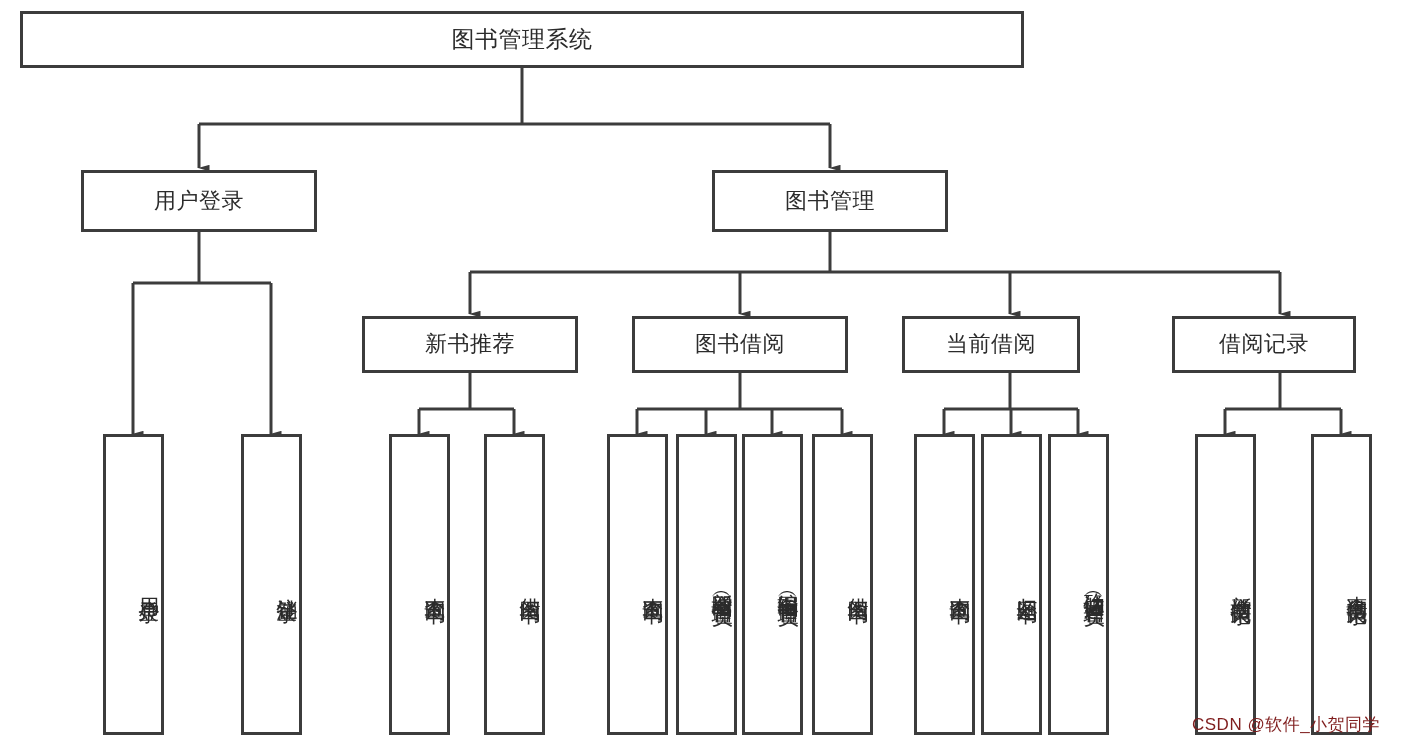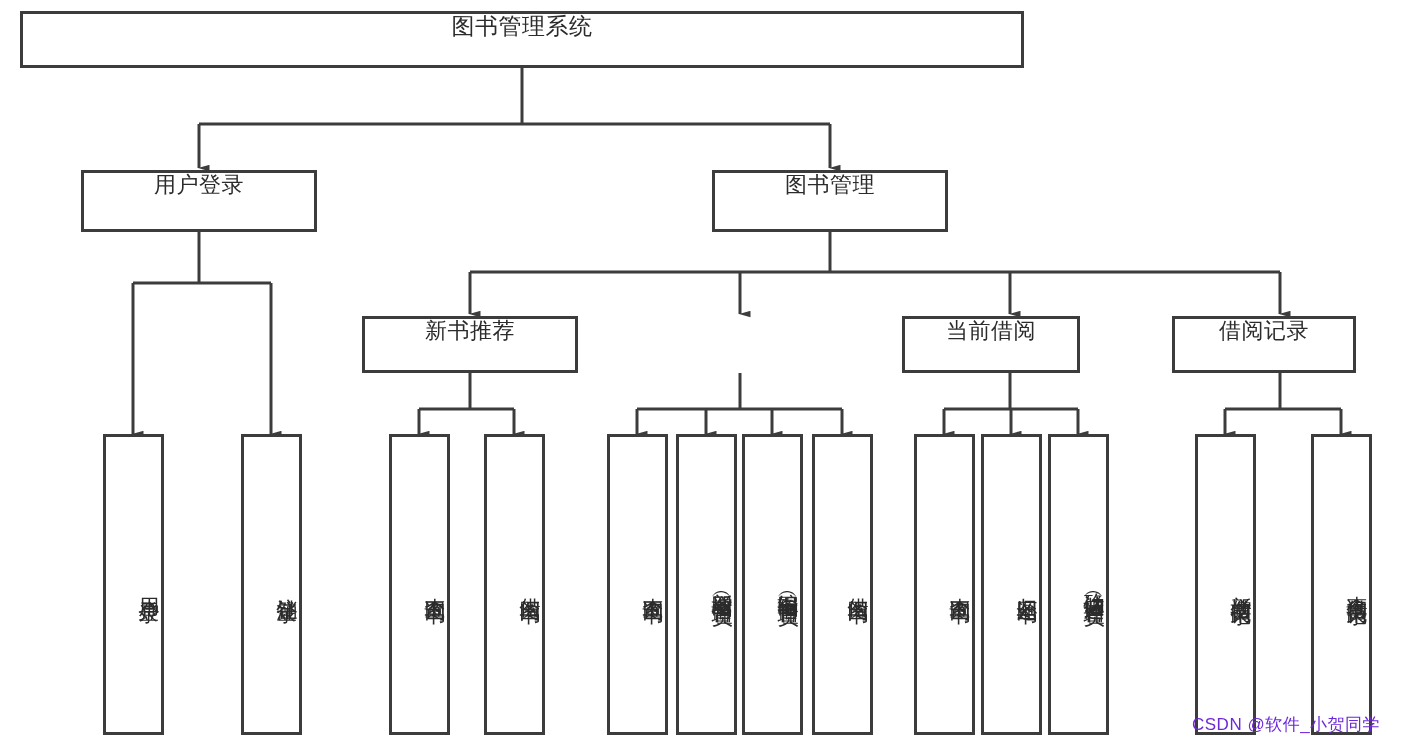--- a/index.html
+++ b/index.html
@@ -24,21 +24,21 @@
     width: 1405px;
     height: 747px;
     pointer-events: none;
   }
   .node {
     position: absolute;
     box-sizing: border-box;
     background: #ffffff;
     border: 3px solid #3c3c3c;
     display: flex;
-    align-items: flex-start;
+    align-items: center;
     justify-content: center;
     color: #2b2b2b;
     line-height: 1.12;
   }
   .node.h {
     font-size: 22px;
     letter-spacing: 0.5px;
   }
   .node.v {
     font-size: 21px;
@@ -54,21 +54,21 @@
   }
   .node.v .vtext {
     display: block;
     text-align: center;
   }
   .node.root {
     font-size: 23px;
   }
   .watermark {
     position: absolute;
-    color: #6d28d9;
+    color: #7f1d1d;
     font-size: 17px;
     letter-spacing: 0.5px;
     white-space: nowrap;
     user-select: none;
   }
 </style>
 </head>
 <body>
 
 <div id="canvas">
@@ -130,20 +130,23 @@
   <div class="node h" style="left:81px; top:170px; width:236px; height:62px;">
     <span>用户登录</span>
   </div>
   <div class="node h" style="left:362px; top:316px; width:216px; height:57px;">
     <span>新书推荐</span>
   </div>
 
   <div class="node h" style="left:712px; top:170px; width:236px; height:62px;">
     <span>图书管理</span>
   </div>
+  <div class="node h" style="left:632px; top:316px; width:216px; height:57px;">
+    <span>图书借阅</span>
+  </div>
   <div class="node h" style="left:902px; top:316px; width:178px; height:57px;">
     <span>当前借阅</span>
   </div>
   <div class="node h" style="left:1172px; top:316px; width:184px; height:57px;">
     <span>借阅记录</span>
   </div>
 
   <div class="node v" style="left:103px; top:434px; width:61px; height:301px;">
     <span class="vtext">用户登录</span>
   </div>

